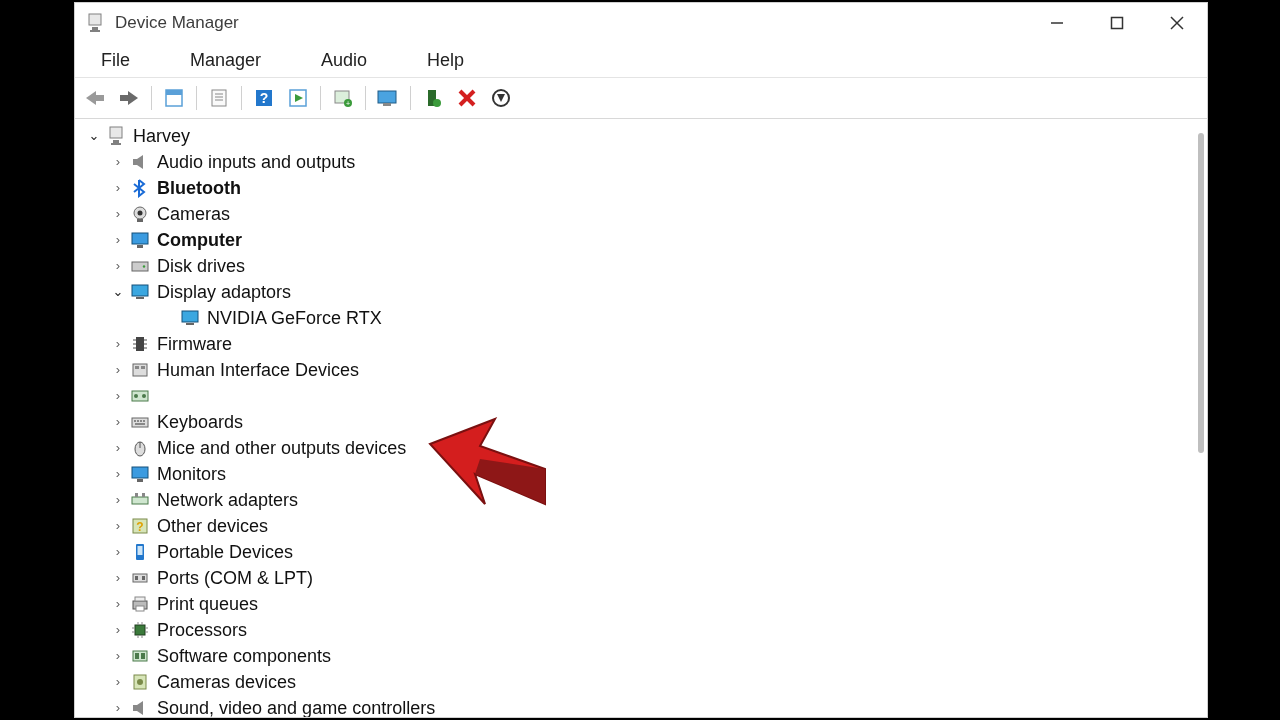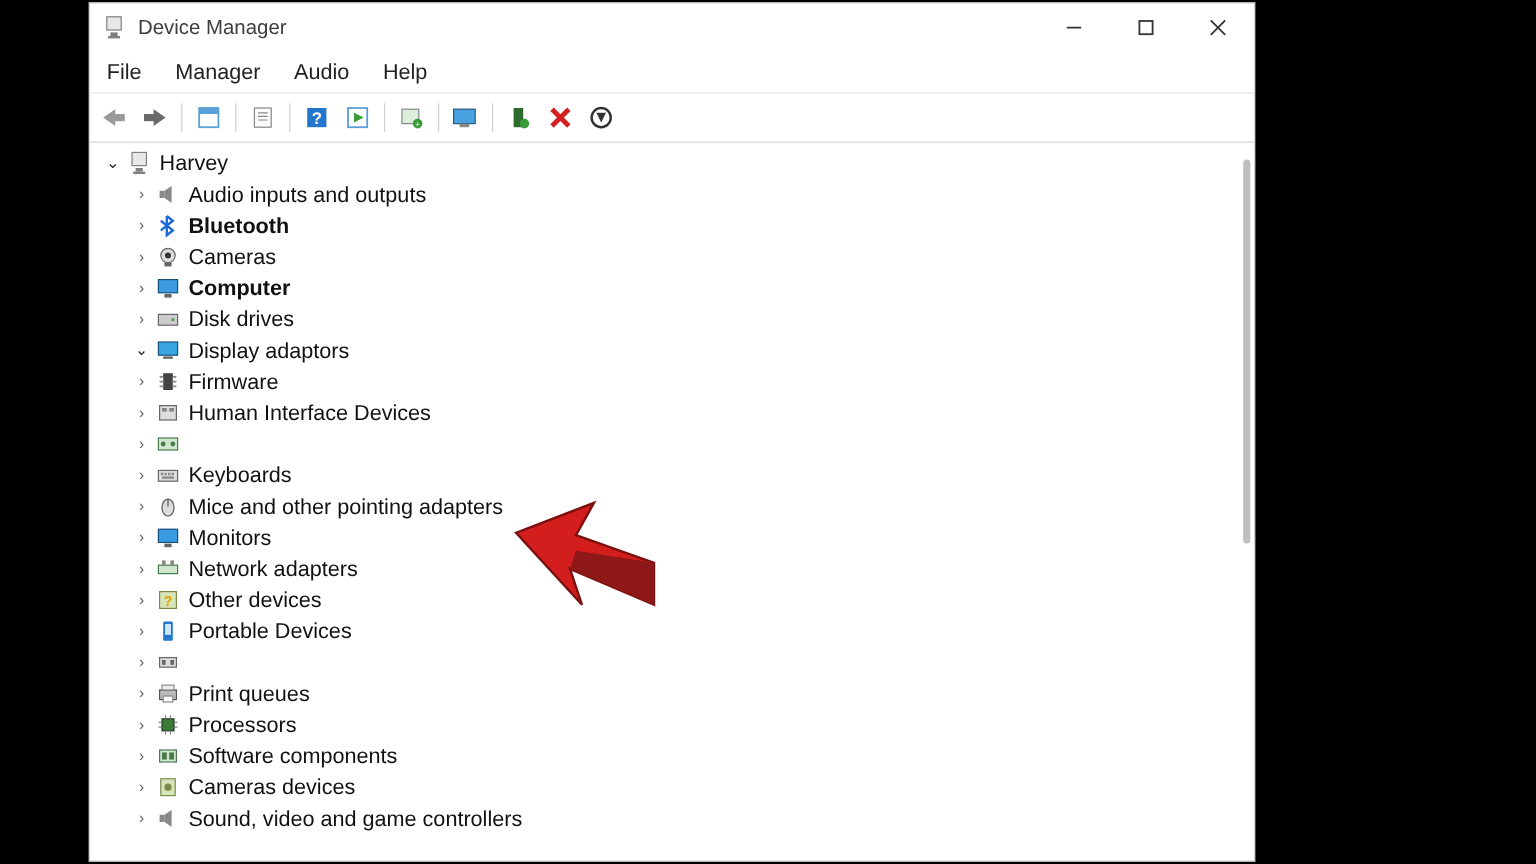--- a/index.html
+++ b/index.html
@@ -8,21 +8,21 @@
     width: 1280px;
     height: 720px;
     font-family: "Segoe UI", Tahoma, sans-serif;
     background: #000;
     overflow: hidden;
   }
   .window {
     position: absolute;
     left: 74px;
     top: 2px;
-    width: 972px;
+    width: 1134px;
     height: 716px;
     background: #fff;
     border: 1px solid #d0d0d0;
     box-sizing: border-box;
     display: flex;
     flex-direction: column;
   }
   
   .titlebar {
     height: 40px;
@@ -52,23 +52,24 @@
     justify-content: center;
     color: #333;
     font-size: 16px;
   }
   .win-btn svg { pointer-events: none; }
   
   .menubar {
     height: 34px;
     display: flex;
     align-items: center;
-    padding-left: 0;
+    padding-left: 12px;
     font-size: 18px;
     border-bottom: 1px solid #e4e4e4;
+    gap: 32px;
   }
   .menu-item {
     padding: 4px 14px;
     color: #222;
   }
   
   .toolbar {
     height: 36px;
     display: flex;
     align-items: center;
@@ -344,20 +345,30 @@
         <div class="row indent-1">
           <span class="expander open">⌄</span>
           <span class="icon">
             <svg width="20" height="20" viewBox="0 0 20 20">
               <rect x="2" y="3" width="16" height="11" fill="#3ba7e0" stroke="#15507a"></rect>
               <rect x="6" y="15" width="8" height="2" fill="#666"></rect>
             </svg>
           </span>
           <span class="lbl">Display adaptors</span>
         </div>
+        <div class="row indent-2">
+          <span class="expander"></span>
+          <span class="icon">
+            <svg width="20" height="20" viewBox="0 0 20 20">
+              <rect x="2" y="3" width="16" height="11" fill="#3ba7e0" stroke="#15507a"></rect>
+              <rect x="6" y="15" width="8" height="2" fill="#666"></rect>
+            </svg>
+          </span>
+          <span class="lbl">NVIDIA GeForce RTX</span>
+        </div>
         <div class="row indent-1">
           <span class="expander">›</span>
           <span class="icon">
             <svg width="20" height="20" viewBox="0 0 20 20">
               <rect x="6" y="3" width="8" height="14" fill="#444"></rect>
               <line x1="3" y1="6" x2="6" y2="6" stroke="#888" stroke-width="1.5"></line>
               <line x1="3" y1="10" x2="6" y2="10" stroke="#888" stroke-width="1.5"></line>
               <line x1="3" y1="14" x2="6" y2="14" stroke="#888" stroke-width="1.5"></line>
               <line x1="14" y1="6" x2="17" y2="6" stroke="#888" stroke-width="1.5"></line>
               <line x1="14" y1="10" x2="17" y2="10" stroke="#888" stroke-width="1.5"></line>
@@ -402,21 +413,21 @@
           <span class="lbl">Keyboards</span>
         </div>
         <div class="row indent-1">
           <span class="expander">›</span>
           <span class="icon">
             <svg width="20" height="20" viewBox="0 0 20 20">
               <ellipse cx="10" cy="11" rx="5" ry="7" fill="#ddd" stroke="#555"></ellipse>
               <line x1="10" y1="4" x2="10" y2="10" stroke="#555"></line>
             </svg>
           </span>
-          <span class="lbl">Mice and other pointing adapters</span>
+          <span class="lbl">Mice and other outputs devices</span>
         </div>
         <div class="row indent-1">
           <span class="expander">›</span>
           <span class="icon">
             <svg width="20" height="20" viewBox="0 0 20 20">
               <rect x="2" y="3" width="16" height="11" fill="#3b9be0" stroke="#15507a"></rect>
               <rect x="7" y="15" width="6" height="3" fill="#666"></rect>
             </svg>
           </span>
           <span class="lbl">Monitors</span>
@@ -454,20 +465,21 @@
         </div>
         <div class="row indent-1">
           <span class="expander">›</span>
           <span class="icon">
             <svg width="20" height="20" viewBox="0 0 20 20">
               <rect x="3" y="6" width="14" height="8" fill="#ddd" stroke="#666"></rect>
               <rect x="5" y="8" width="3" height="4" fill="#666"></rect>
               <rect x="12" y="8" width="3" height="4" fill="#666"></rect>
             </svg>
           </span>
+          <span class="lbl">Ports (COM &amp; LPT)</span>
         </div>
         <div class="row indent-1">
           <span class="expander">›</span>
           <span class="icon">
             <svg width="20" height="20" viewBox="0 0 20 20">
               <rect x="3" y="7" width="14" height="8" fill="#bbb" stroke="#555"></rect>
               <rect x="5" y="3" width="10" height="4" fill="#eee" stroke="#888"></rect>
               <rect x="6" y="12" width="8" height="5" fill="#fff" stroke="#888"></rect>
             </svg>
           </span>

